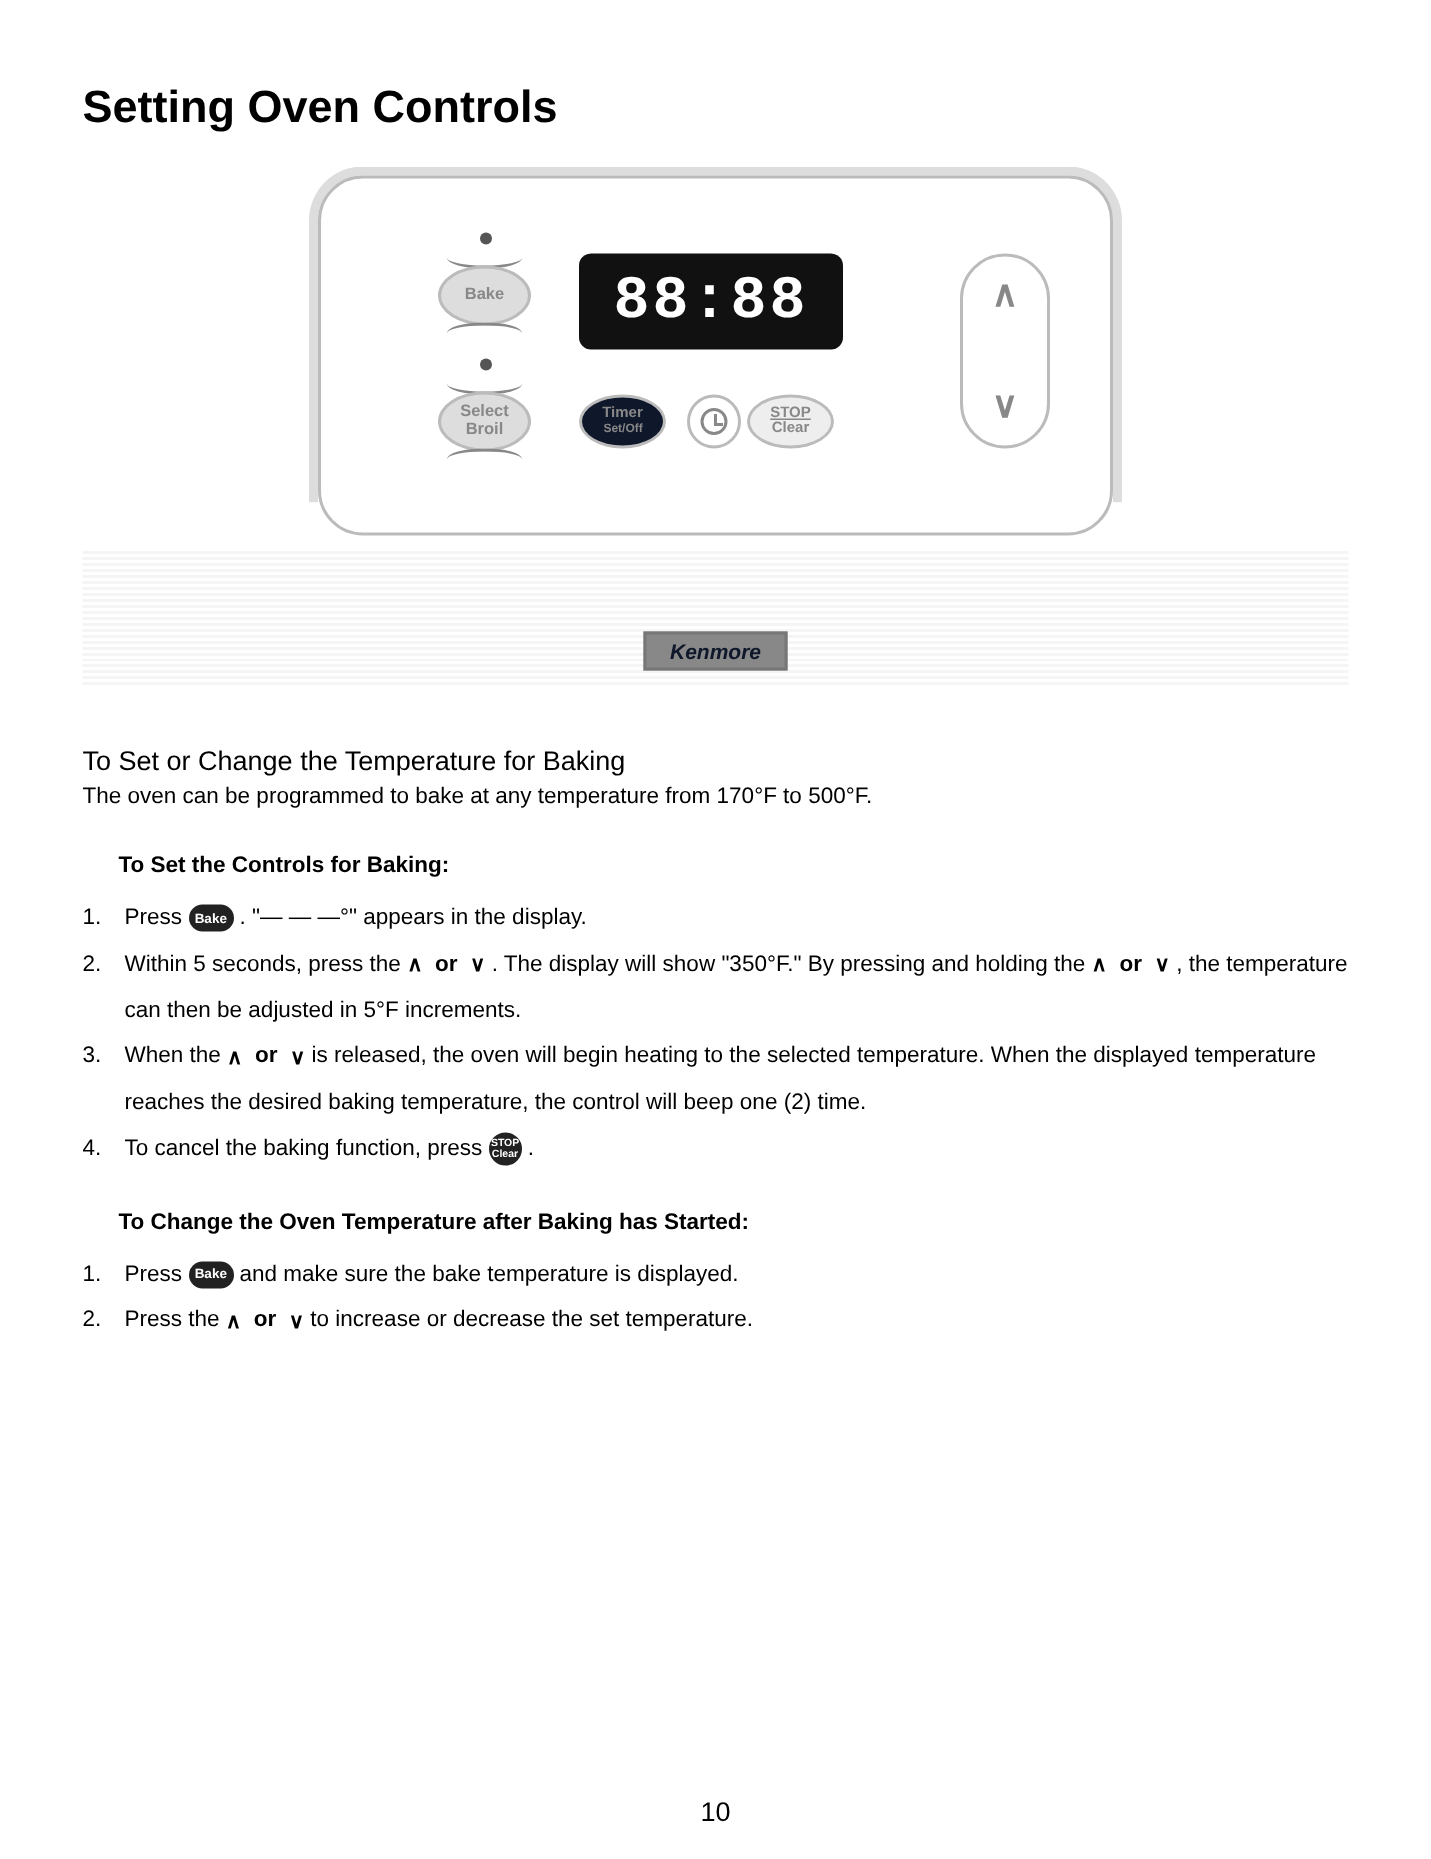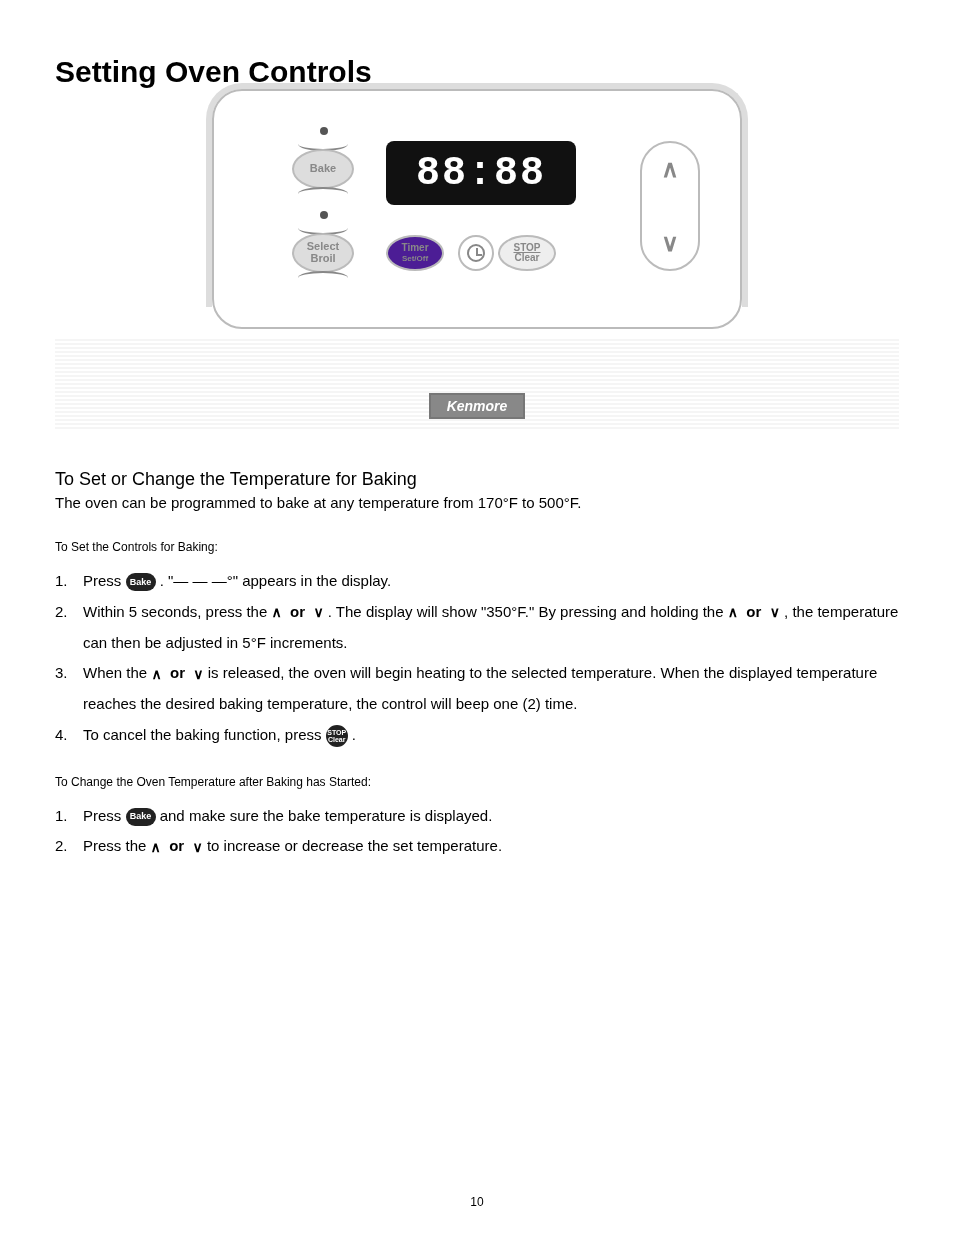--- a/index.html
+++ b/index.html
@@ -5,21 +5,21 @@
   * { box-sizing: border-box; margin: 0; padding: 0; }
   body {
     font-family: Arial, Helvetica, sans-serif;
     width: 954px;
     height: 1239px;
     background: #fff;
     color: #000;
     position: relative;
     padding: 55px 55px 0 55px;
   }
-  h1.title { font-size: 30px; font-weight: bold; }
+  h1.title { font-size: 30px; font-weight: bold; margin-bottom: 28px; }
   .panel-wrap { display: flex; justify-content: center; margin-bottom: 10px; }
   .panel {
     width: 530px;
     height: 240px;
     border: 2px solid #bbb;
     border-radius: 30px;
     position: relative;
     background: #fff;
   }
   .panel::before {
@@ -39,63 +39,63 @@
     font-size:11px;font-weight:bold;color:#888;text-align:center;line-height:1.05;
   }
   .btn-oval.small { width:58px; height:36px; font-size:10px; }
   .arc { position:absolute; width:50px; height:14px; border:2px solid #888; border-radius:50%; }
   .arc.top { border-top:none; border-left:none; border-right:none;}
   .arc.bot { border-bottom:none; border-left:none; border-right:none;}
   .dot { position:absolute; width:8px;height:8px;background:#555;border-radius:50%; }
   .lcd {
     position:absolute;
     left: 172px; top: 50px;
-    width: 190px; height: 64px;
+    width: 176px; height: 64px;
     background:#111; border-radius:8px;
     display:flex;align-items:center;justify-content:center;
     color:#fff; font-family:"Courier New",monospace; font-size:40px; font-weight:bold; letter-spacing:2px;
   }
   .rocker {
     position:absolute; right:40px; top:50px;
     width:60px; height:130px; border:2px solid #bbb; border-radius:30px;
     display:flex;flex-direction:column;align-items:center;justify-content:space-between;
     padding:14px 0;
   }
   .chev { font-size:24px; color:#888; font-weight:bold; line-height:1;}
   .brand-band {
     width: 100%; height: 90px;
     background: repeating-linear-gradient(0deg,#f5f5f5,#f5f5f5 2px,#fff 2px,#fff 4px);
     display:flex;align-items:flex-end;justify-content:center;
     padding-bottom:10px; margin-bottom:40px;
   }
   .brand-badge {
-    background:#888; color:#ffffff; font-style:italic; font-weight:bold;
+    background:#888; color:#0f172a; font-style:italic; font-weight:bold;
     font-size:14px; padding:3px 16px; border:2px solid #777;
   }
   h2.sub { font-size:18px; font-weight:normal; margin-bottom:4px;}
   .intro { font-size:15px; margin-bottom:29px;}
-  h3.mini { font-size:12px; font-weight:normal; margin-bottom:12px;}
+  h3.mini { font-size:15px; font-weight:bold; margin-bottom:12px;margin-left:24px;}
   ol.steps { list-style:none; padding-left:0; margin-bottom:24px;}
   ol.steps li { font-size:15px; line-height:2.05; padding-left:28px; position:relative;}
   ol.steps li .num { position:absolute; left:0; }
   .icon-pill {
     display:inline-flex; align-items:center; justify-content:center;
     background:#222; color:#fff; border-radius:50%;
     min-width:30px; height:18px; font-size:9px; font-weight:bold;
     padding:0 4px; vertical-align:middle; border-radius:10px;
   }
   .icon-circ {
     display:inline-flex; align-items:center; justify-content:center;
     border:2px solid #222; background:#222; color:#fff; border-radius:50%;
     width:22px; height:22px; font-size:7px; font-weight:bold; line-height:1;
     vertical-align:middle; text-align:center;
   }
   .chev-inline { display:inline-block; font-weight:bold; vertical-align:middle; font-size:14px;}
   .or { font-weight:bold; }
-  .page-num { position:absolute; bottom:30px; left:0; right:0; text-align:center; font-size:12px;}
+  .page-num { position:absolute; bottom:20px; left:0; right:0; text-align:center; font-size:18px;}
 </style>
 </head>
 <body>
 
 <h1 class="title">Setting Oven Controls</h1>
 
 <div class="panel-wrap">
   <div class="panel">
     <span class="dot" style="left:106px; top:36px;"></span>
     <span class="arc top" style="left:84px; top:46px;"></span>
@@ -106,21 +106,21 @@
 
     <span class="dot" style="left:106px; top:120px;"></span>
     <span class="arc top" style="left:84px; top:130px;"></span>
     <div class="btn-oval" style="left:78px; top:142px;text-align:center;">
       <span><span>Select</span><br><span>Broil</span></span>
     </div>
     <span class="arc bot" style="left:84px; top:180px;"></span>
 
     <div class="lcd">88:88</div>
 
-    <div class="btn-oval small" style="left:172px; top:144px; background:#4c1d95;">
+    <div class="btn-oval small" style="left:172px; top:144px; background:#0f172a;text-align:right;">
       <span><span>Timer</span><br><span style="font-size:8px">Set/Off</span></span>
     </div>
 
     <div class="btn-oval small" style="left:244px; top:144px; width:36px; background:#fff;">
       <span style="width:18px;height:18px;border:2px solid #888;border-radius:50%;position:relative;display:inline-block;">
         <span style="position:absolute;left:7px;top:2px;width:2px;height:8px;background:#888;"></span>
         <span style="position:absolute;left:7px;top:8px;width:6px;height:2px;background:#888;"></span>
       </span>
     </div>
 

